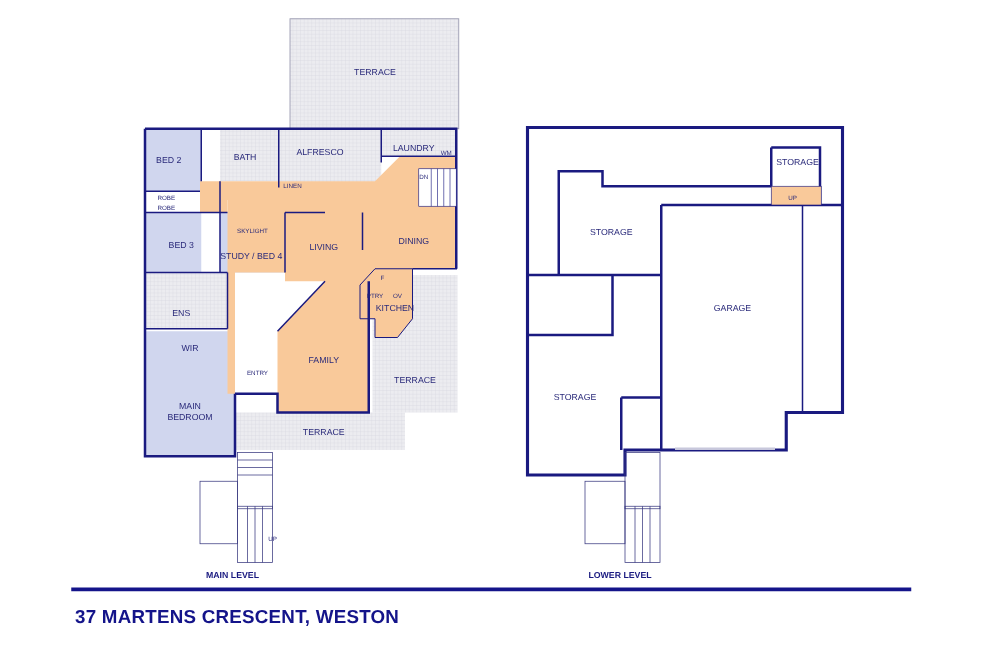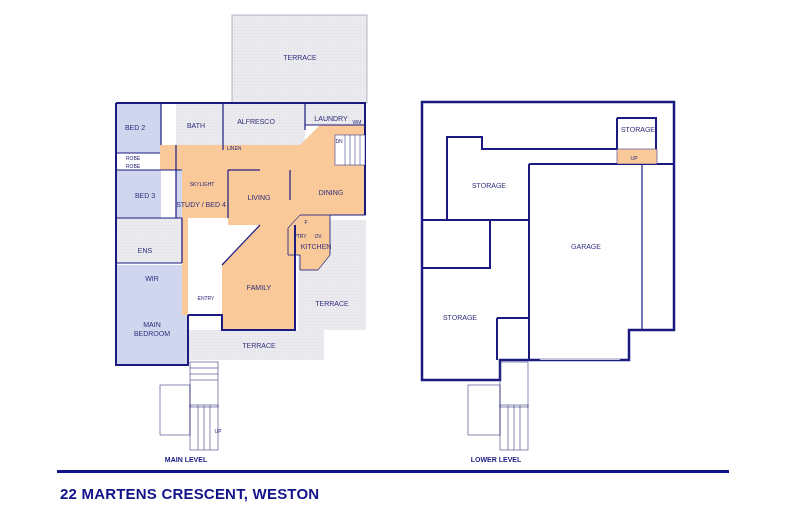--- a/index.html
+++ b/index.html
@@ -128,13 +128,13 @@
   </g>
   <text class="lbl" x="638" y="132">STORAGE</text>
   <text class="lbl lbl-sm" x="634" y="160">UP</text>
   <text class="lbl" x="489" y="188">STORAGE</text>
   <text class="lbl" x="586" y="249">GARAGE</text>
   <text class="lbl" x="460" y="320">STORAGE</text>
   <text class="lvl" x="496" y="462">LOWER LEVEL</text>
 </svg>
 
 <div class="rule"></div>
-<div class="title">22 MARTENS CRESCENT, WESTON</div>
+<div class="title">37 MARTENS CRESCENT, WESTON</div>
 
 </body></html>

